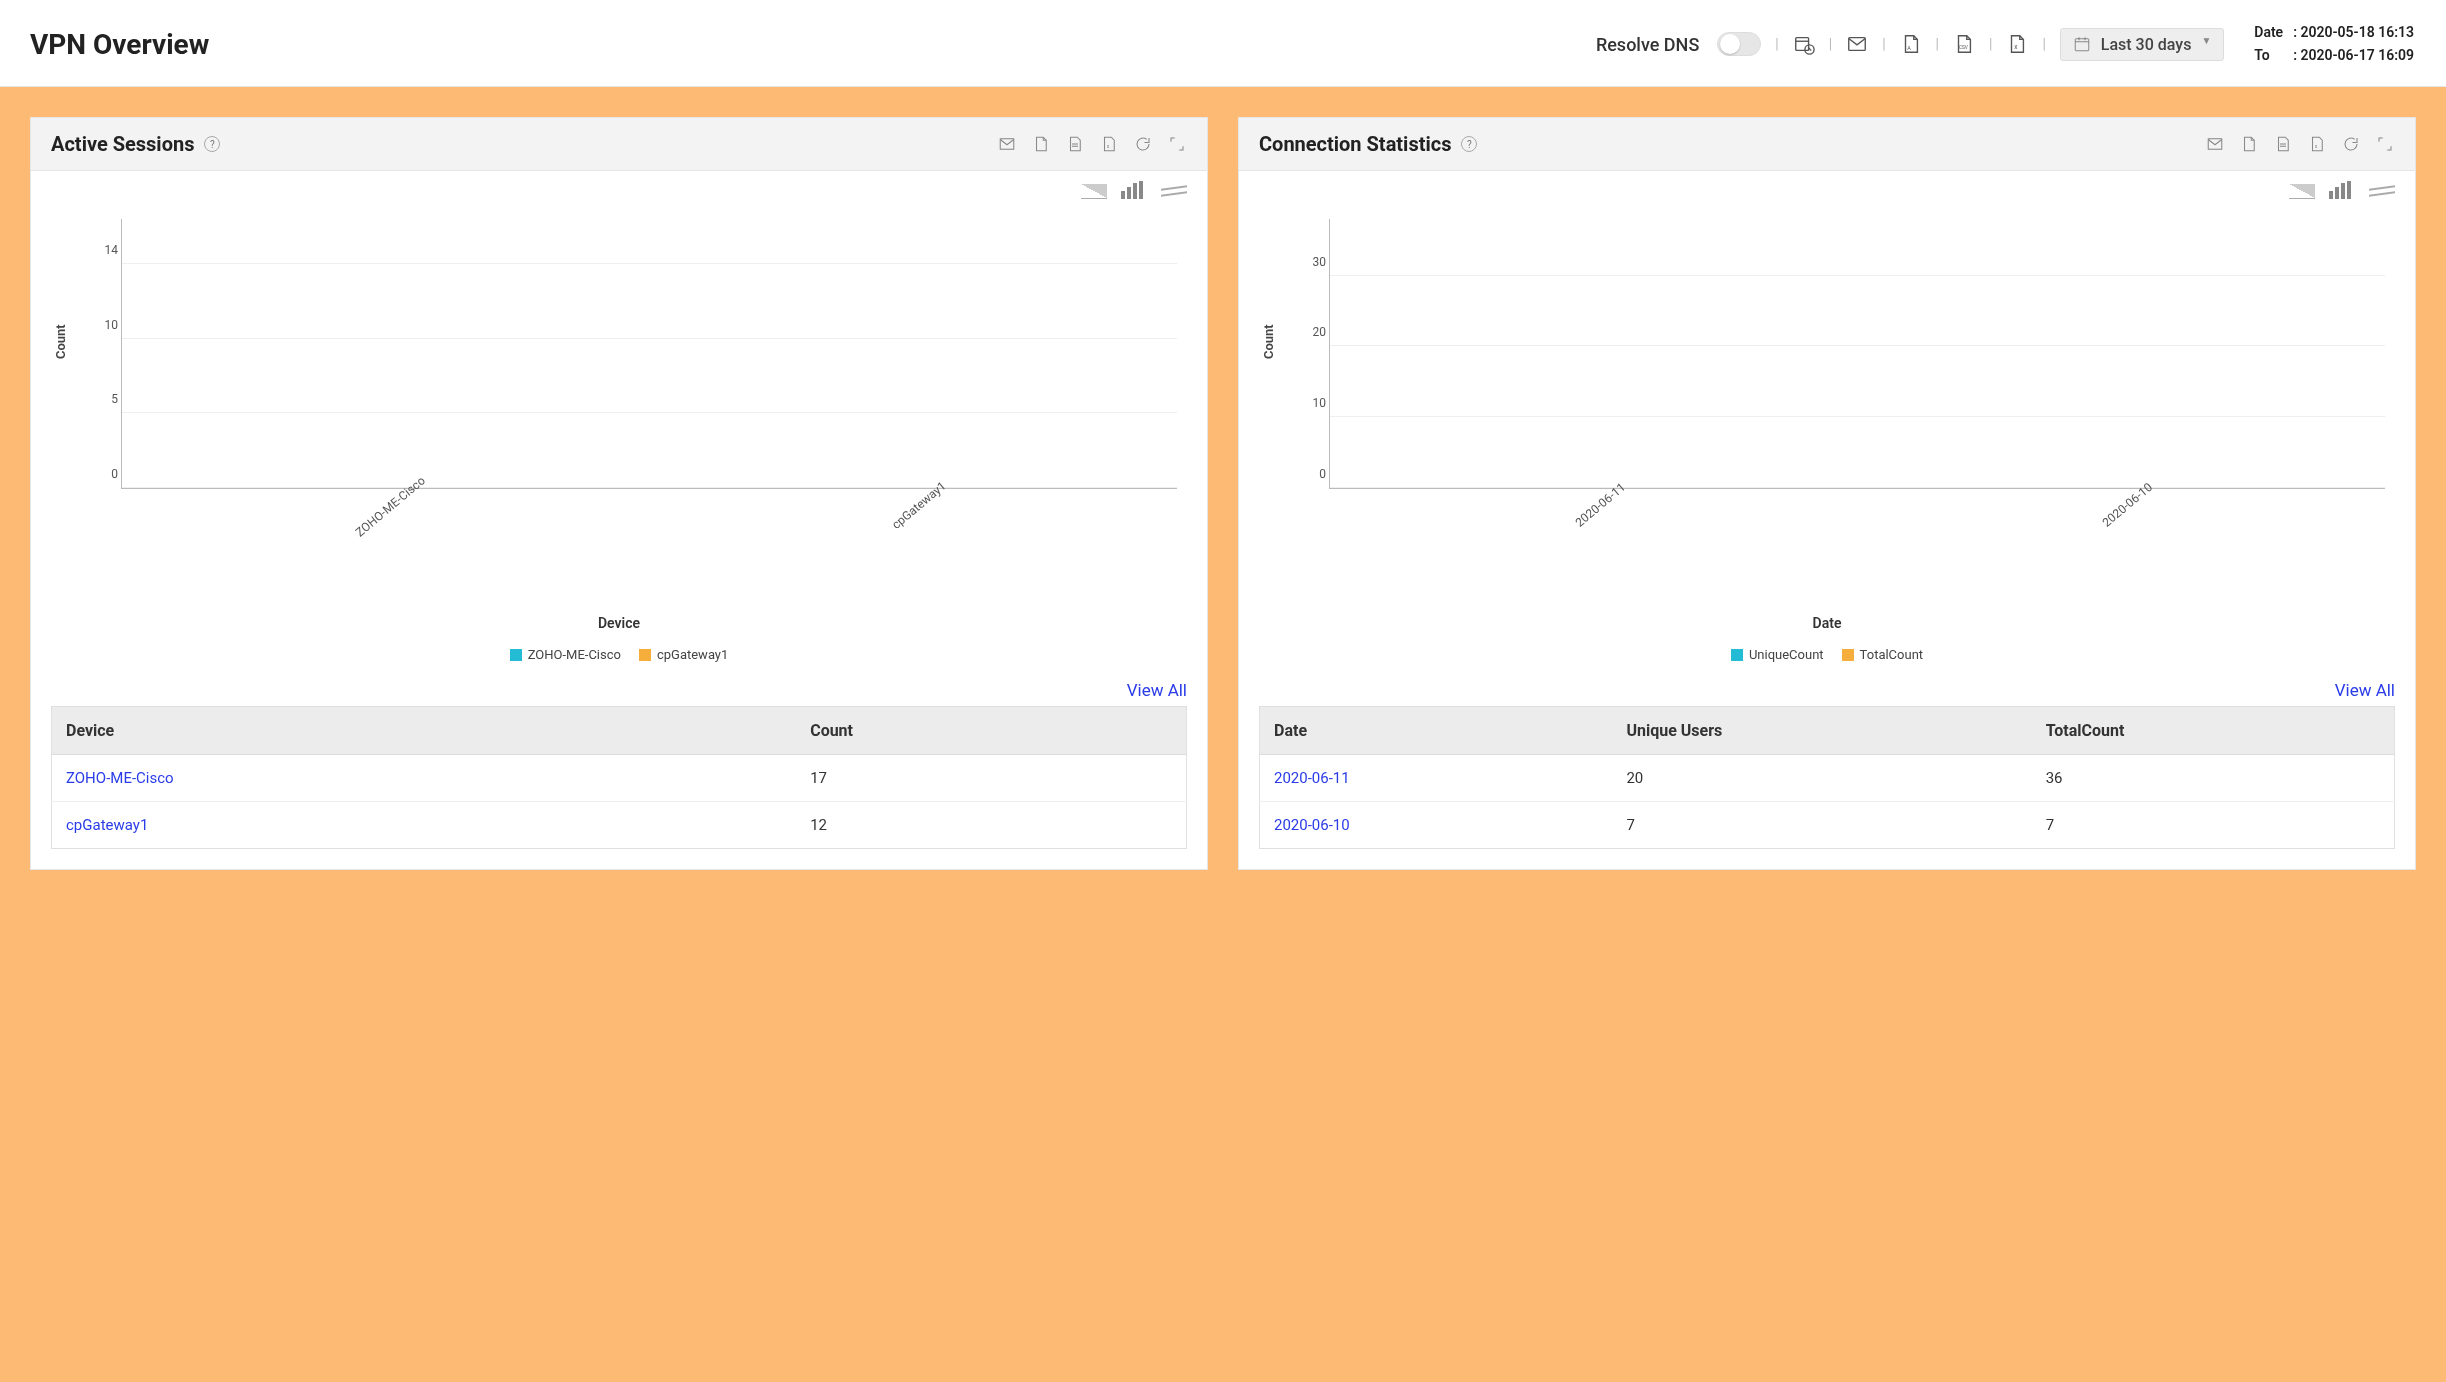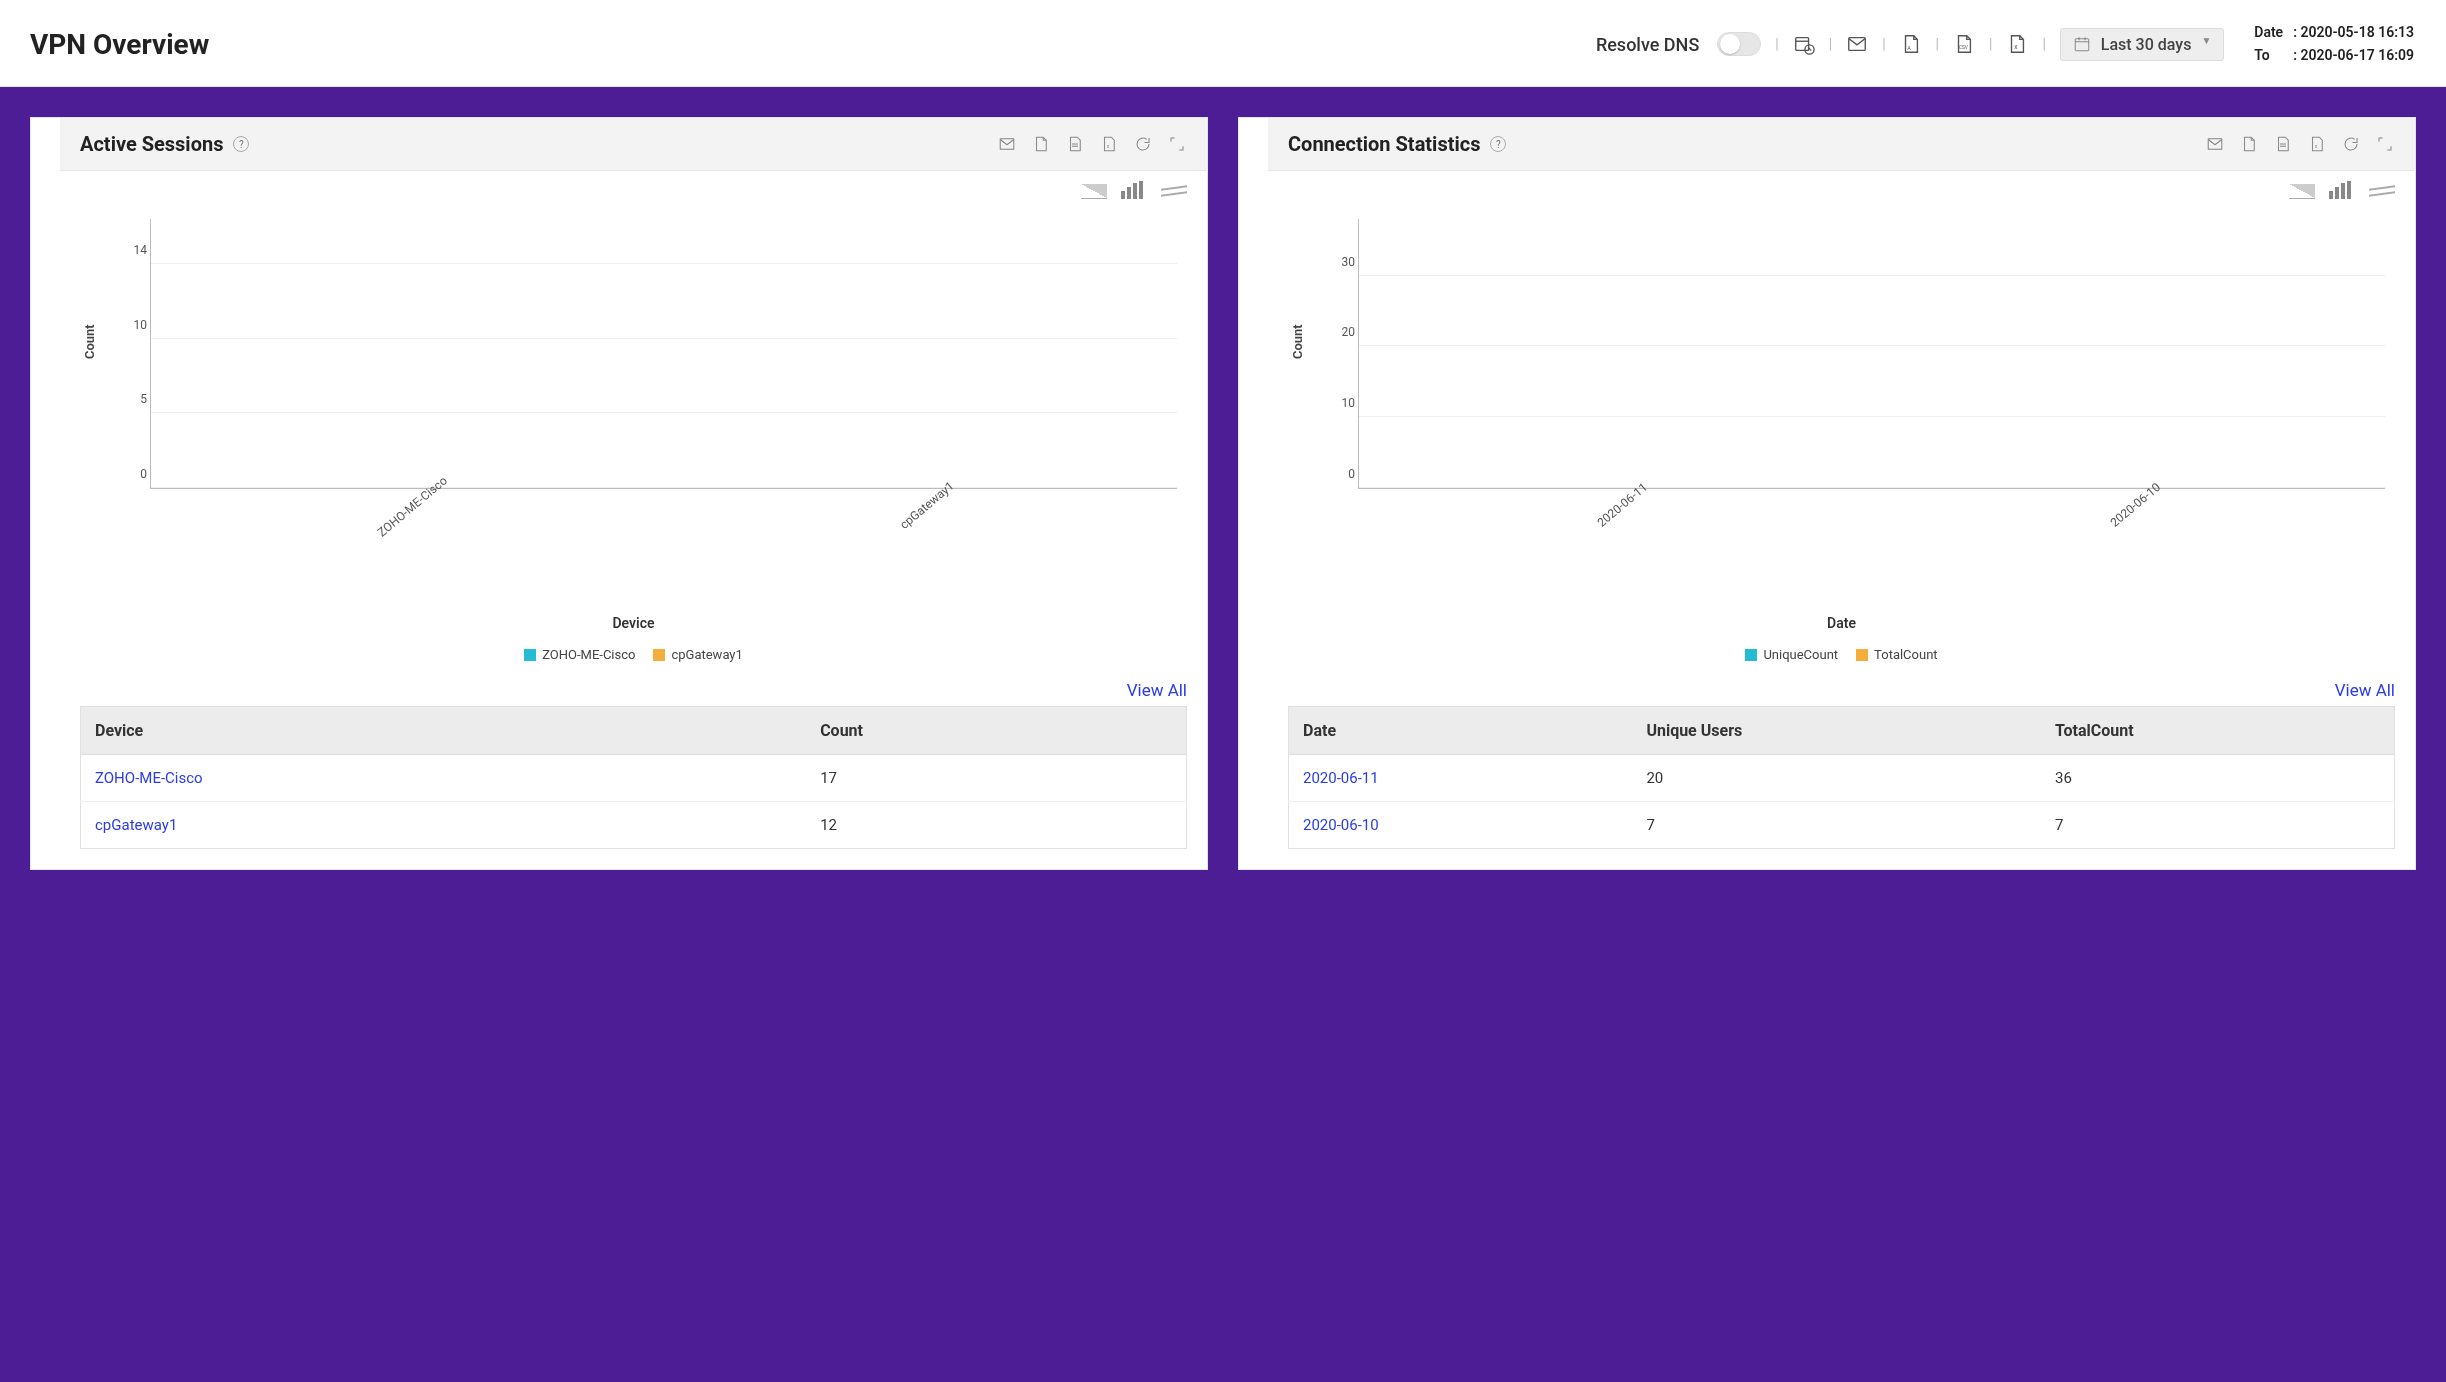--- a/index.html
+++ b/index.html
@@ -5,21 +5,21 @@
   * { box-sizing: border-box; margin: 0; padding: 0; }
   body {
     font-family: -apple-system, BlinkMacSystemFont, "Segoe UI", Roboto, "Helvetica Neue", sans-serif;
     background: #f4f4f4;
     color: #222;
     font-size: 14px;
   }
   .page {
     width: 100%;
     min-height: 100vh;
-    background: #4c1d95;
+    background: #fdba74;
   }
 
   
   .header {
     display: flex;
     align-items: center;
     padding: 16px 30px 18px 30px;
     background: #fff;
     border-bottom: 1px solid #e5e5e5;
     border-top: 4px solid #fff;
@@ -107,21 +107,20 @@
   
   .panels {
     display: flex;
     gap: 30px;
     padding: 30px;
   }
   .panel {
     flex: 1 1 50%;
     background: #fff;
     border: 1px solid #e5e5e5;
-    padding-left: 29px;
   }
   .panel-head {
     display: flex;
     align-items: center;
     padding: 14px 20px;
     background: #f3f3f3;
     border-bottom: 1px solid #e5e5e5;
   }
   .panel-title {
     font-size: 20px;

